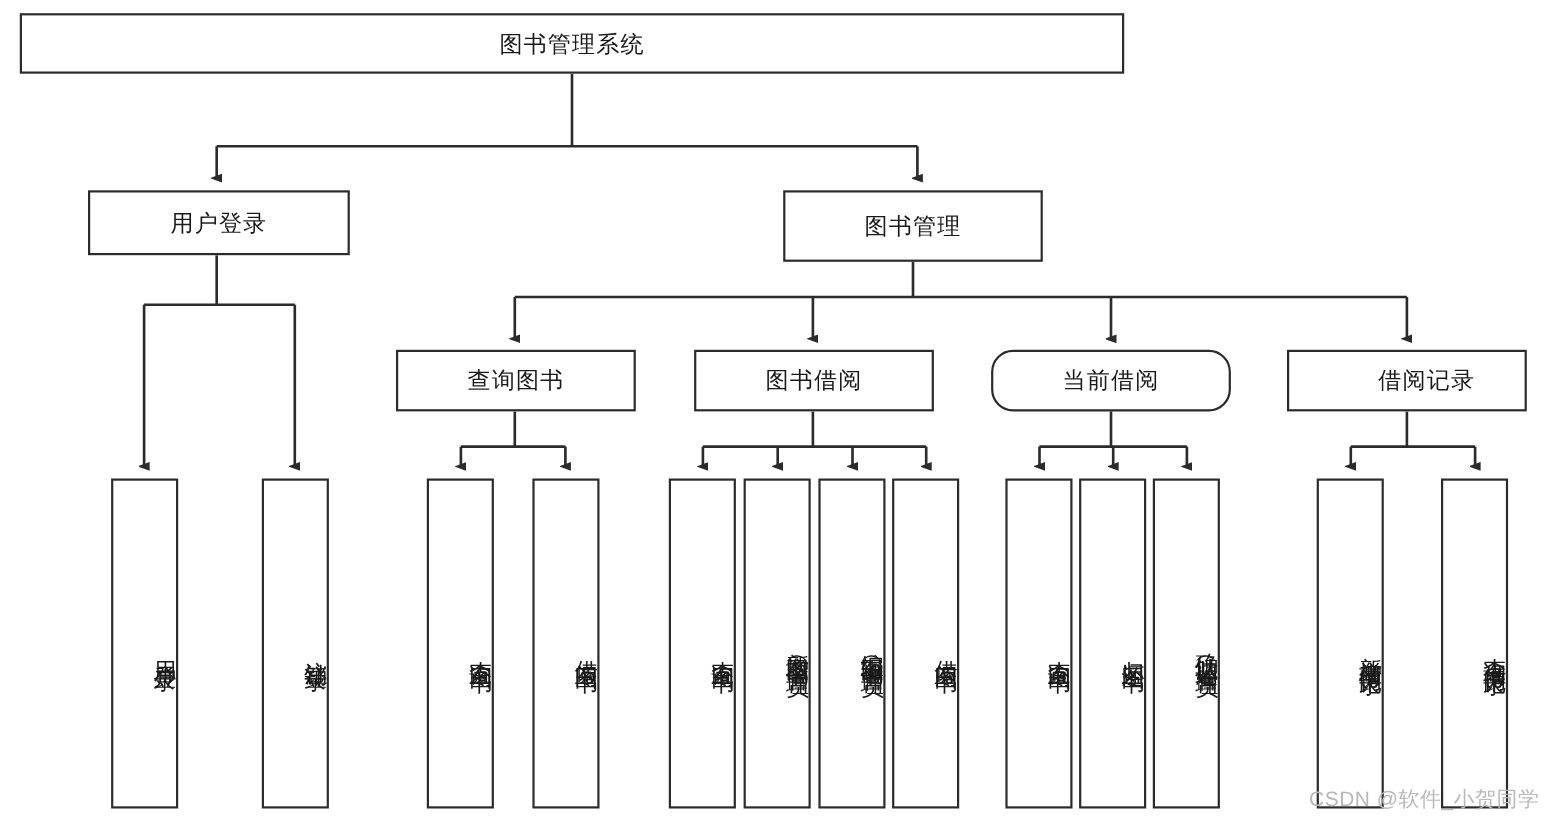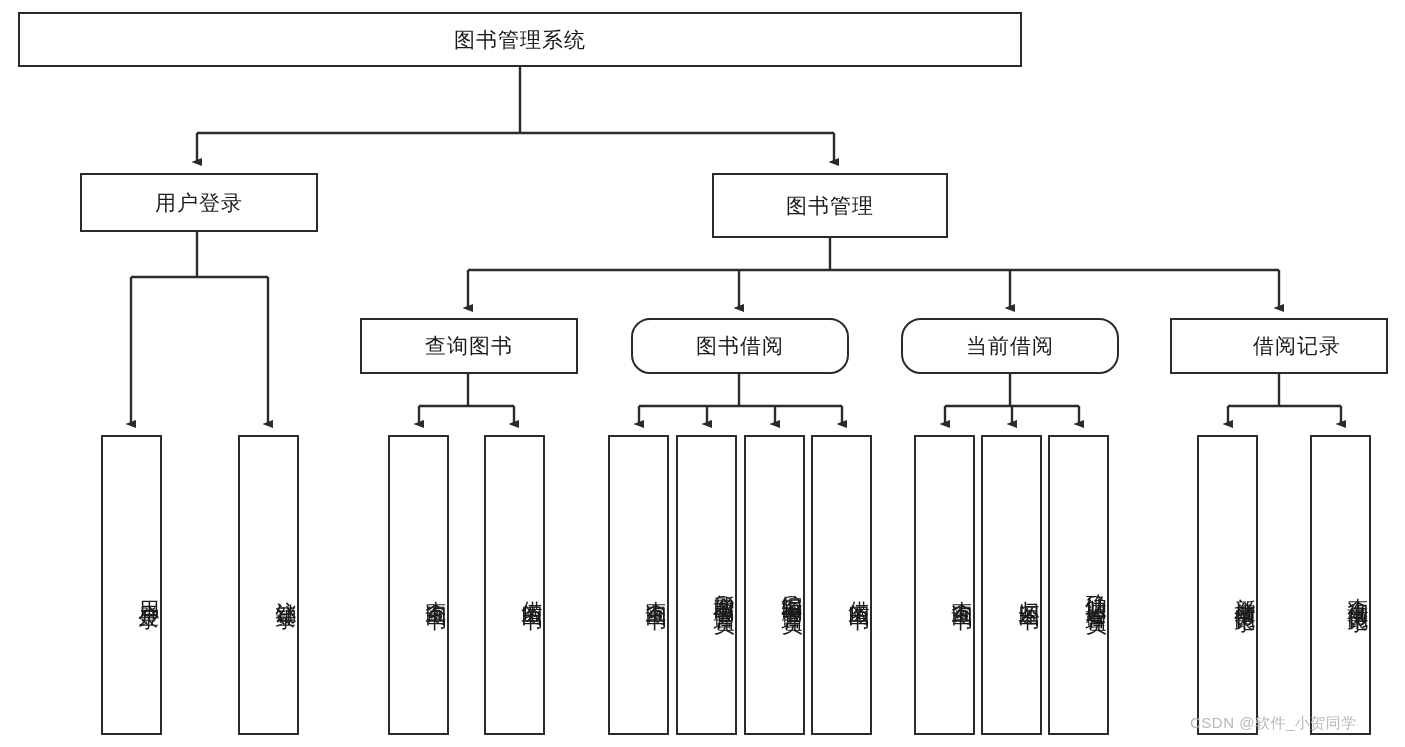--- a/index.html
+++ b/index.html
@@ -51,21 +51,21 @@
     justify-content: center;
   }
   .node .label {
     display: block;
     white-space: pre-line;
   }
   .watermark {
     position: absolute;
     left: 1190px;
     top: 714px;
-    font-size: 15px;
+    font-size: 19px;
     color: #b8b8b8;
     letter-spacing: 0.5px;
     z-index: 5;
     white-space: nowrap;
   }
 </style>
 </head>
 <body>
 
 <div id="canvas">
@@ -127,21 +127,21 @@
   <div class="node horizontal" style="left:80px; top:173px; width:238px; height:59px;">
     <span class="label">用户登录</span>
   </div>
   <div class="node horizontal" style="left:712px; top:173px; width:236px; height:65px;">
     <span class="label">图书管理</span>
   </div>
 
   <div class="node horizontal" style="left:360px; top:318px; width:218px; height:56px;">
     <span class="label">查询图书</span>
   </div>
-  <div class="node horizontal" style="left:631px; top:318px; width:218px; height:56px;border-radius:19px;">
+  <div class="node horizontal" style="left:631px; top:318px; width:218px; height:56px;">
     <span class="label">图书借阅</span>
   </div>
   <div class="node horizontal" style="left:901px; top:318px; width:218px; height:56px;border-radius:20px;">
     <span class="label">当前借阅</span>
   </div>
   <div class="node horizontal" style="left:1170px; top:318px; width:218px; height:56px;padding-left:36px;">
     <span class="label">借阅记录</span>
   </div>
 
   <div class="node vertical" style="left:101px; top:435px; width:61px; height:300px;">

